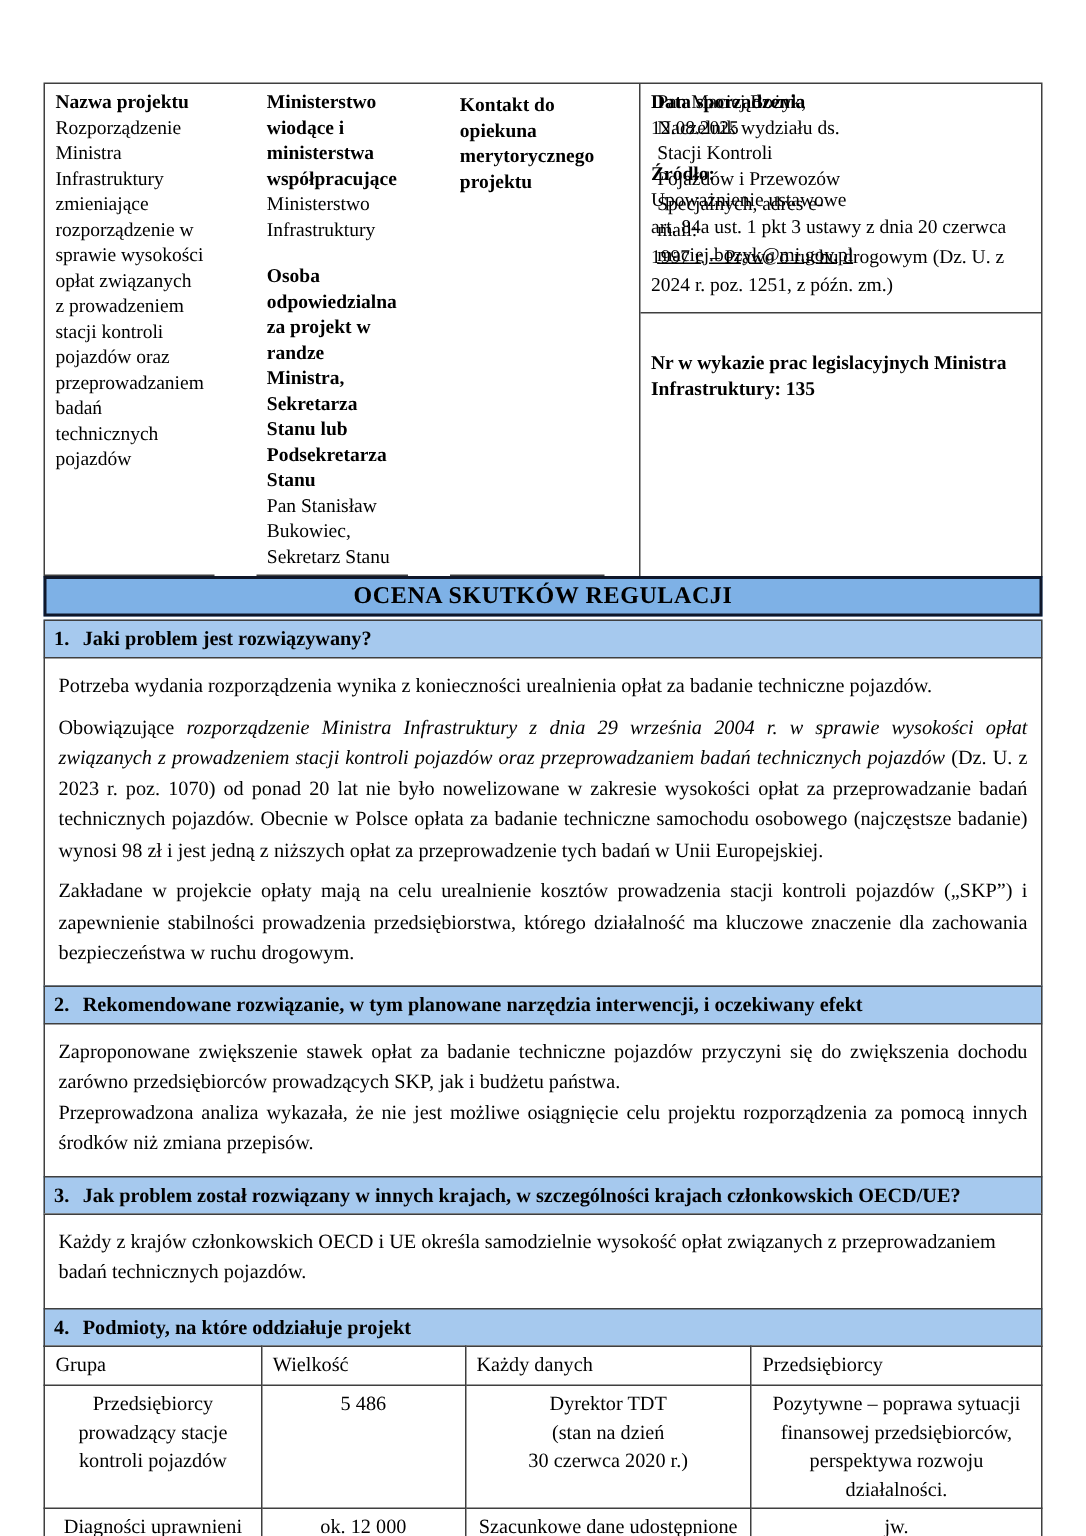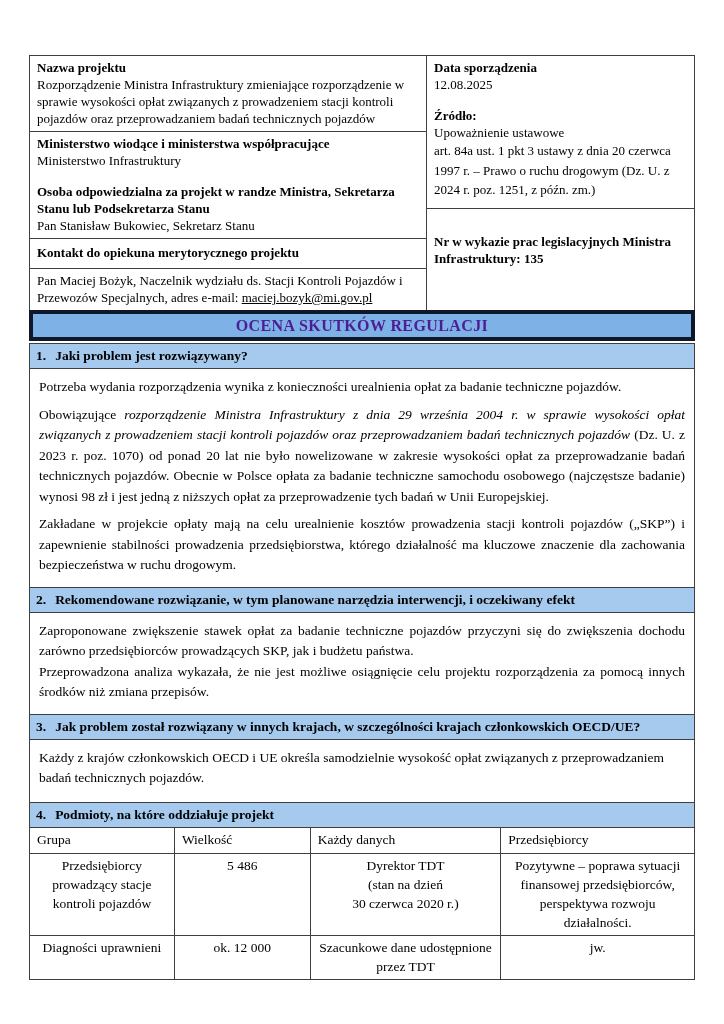--- a/index.html
+++ b/index.html
@@ -5,38 +5,38 @@
   html,body { margin:0; padding:0; }
   body {
     width:724px; height:1024px; background:#ffffff; position:relative;
     font-family:"Liberation Serif", serif; color:#000;
     -webkit-font-smoothing:antialiased;
   }
   .doc { position:absolute; left:29px; top:55px; width:666px; }
 
   
   .meta { display:flex; border:1px solid #3f3f3f; background:#fff; }
-  .meta-left  { width:396px; border-right:1px solid #3f3f3f; display:flex; flex-direction:column; }
+  .meta-left  { width:396px; border-right:1px solid #3f3f3f; display:flex; flex-direction:row;gap:28px; }
   .meta-right { flex:1; display:flex; flex-direction:column; }
   .mcell { padding:3px 7px 4px 7px; font-size:13px; line-height:17px; }
   .mcell .lbl { font-weight:bold; }
   .bb { border-bottom:1px solid #3f3f3f; }
   .cell-nazwa { min-height:67px; }
   .cell-min   { min-height:86px; }
   .cell-kontakt { min-height:20px; padding-top:5px; }
   .cell-email { flex:1; }
   .rcell-date { min-height:145px; }
   .rcell-nr { flex:1; padding-top:24px; }
   .spacer14 { height:14px; }
   a.email { color:#000000; cursor:pointer; }
 
   
   .osr-title {
-    margin-top:-1px; border:4px solid #0f172a; background:#7eb1e6;
-    color:#4c1d95; font-weight:bold; font-size:16px; text-align:center;
+    margin-top:-1px; border:2px solid #0f172a; background:#7eb1e6;
+    color:#000000; font-weight:bold; font-size:16px; text-align:center;
     height:23px; line-height:23px; letter-spacing:0.4px;
   }
   .gap3 { height:3px; }
   .sec-head {
     margin-top:-1px; border:1px solid #3f3f3f; background:#a6c9ee;
     font-weight:bold; font-size:13.5px; padding:4px 6px 4px 6px; line-height:16px;
   }
   .sec-head .num { display:inline-block; margin-right:9px; }
   .sec-body {
     margin-top:-1px; border:1px solid #3f3f3f; background:#fff;

